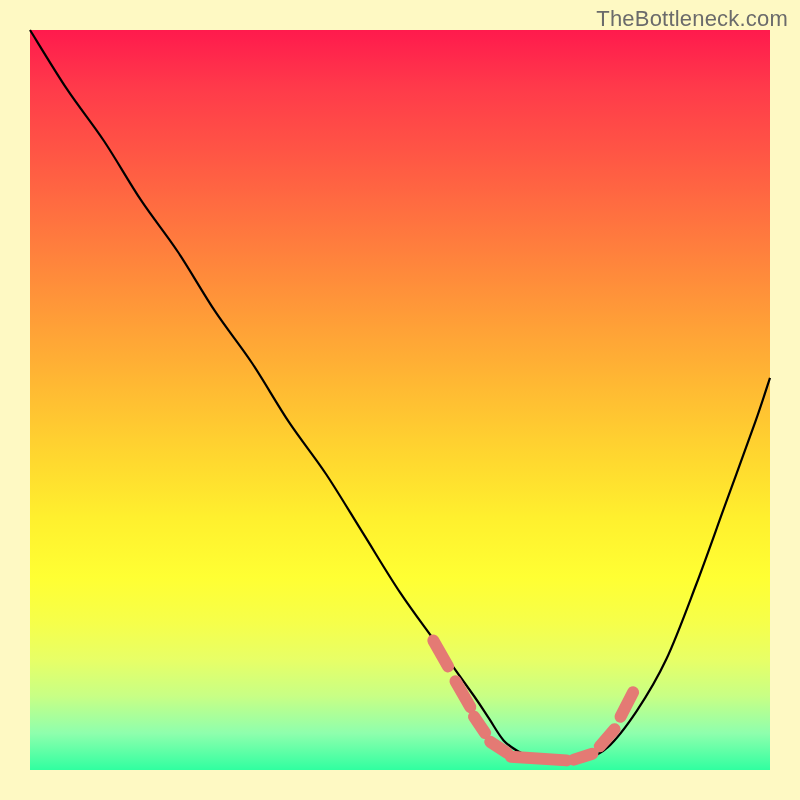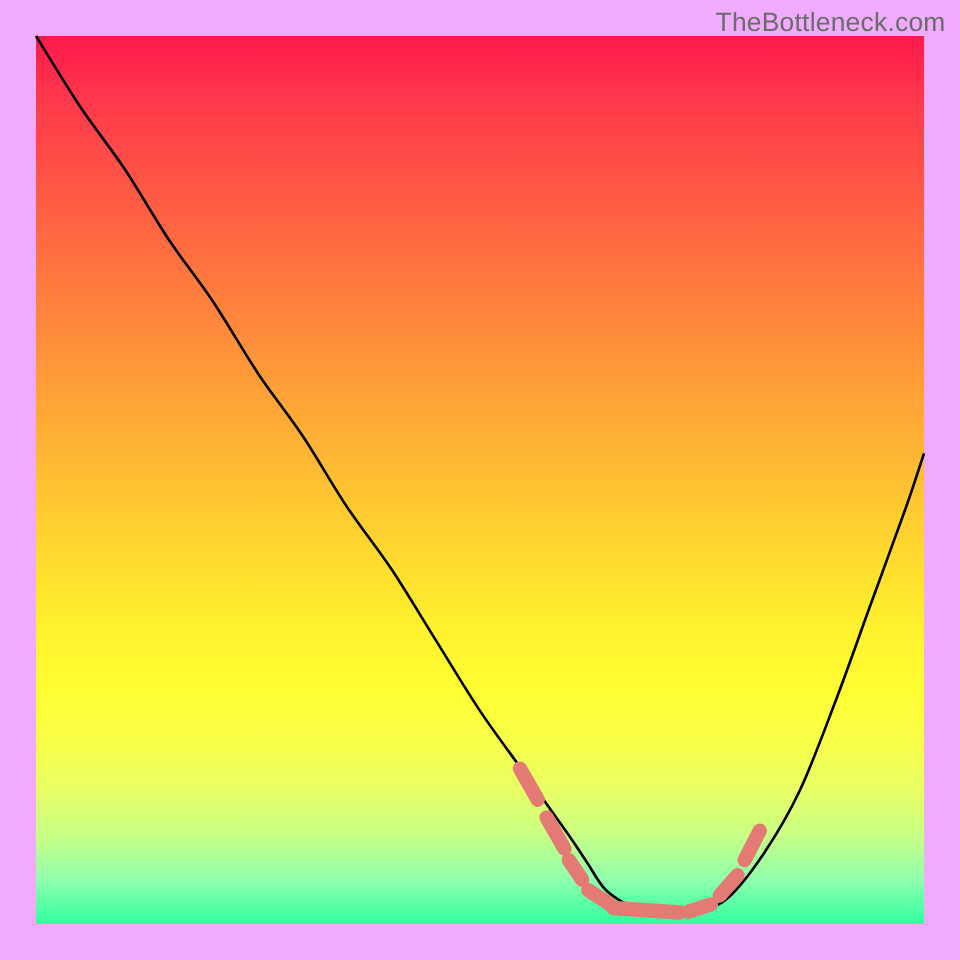--- a/index.html
+++ b/index.html
@@ -10,21 +10,21 @@
     background: #000;
     overflow: hidden;
     font-family: Arial, Helvetica, sans-serif;
   }
   .frame {
     position: absolute;
     left: 0;
     top: 0;
     width: 800px;
     height: 800px;
-    background: #f0abfc;
+    background: #fef9c3;
   }
   .plot-area {
     position: absolute;
     left: 30px;
     top: 30px;
     width: 740px;
     height: 740px;
     background: linear-gradient(to bottom,
       #ff1a4d 0%,
       #ff3b4a 8%,

